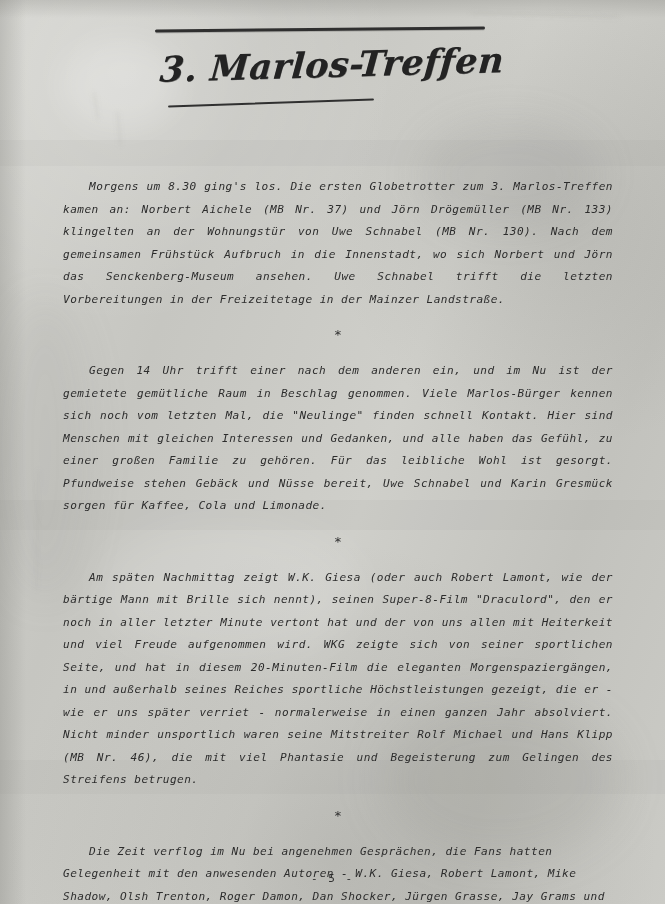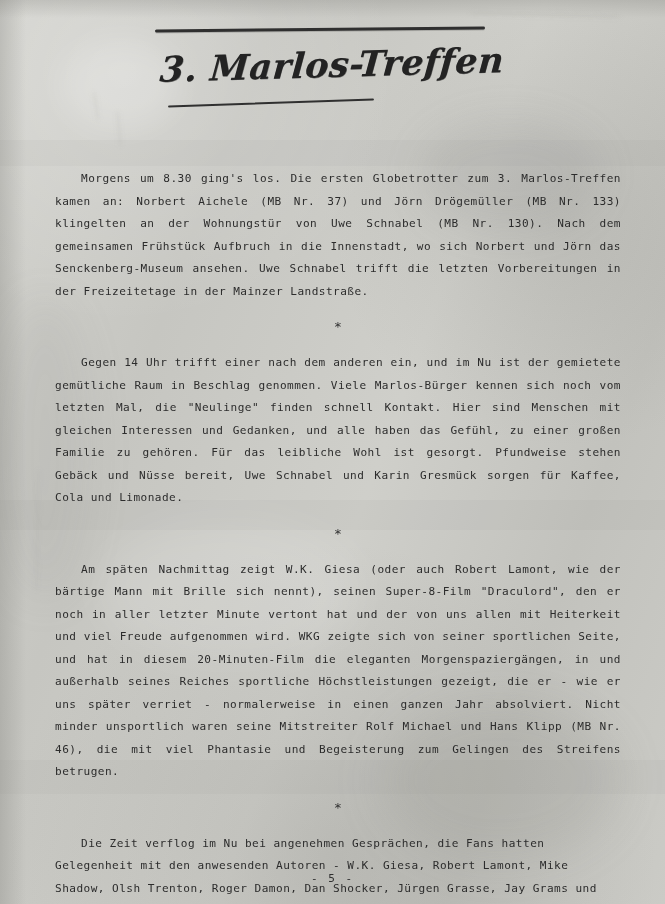--- a/index.html
+++ b/index.html
@@ -98,21 +98,22 @@
     top: 168px;
     width: 566px;
   }
   .para {
     font-size: 11.1px;
     line-height: 22.5px;
     letter-spacing: 0.45px;
     color: #2c2c2c;
     text-align: justify;
     text-indent: 26px;
-    margin: 0;
+    margin: 8px;
+    font-style: italic;
     -webkit-font-smoothing: none;
   }
   .para.nojust {
     text-align: left;
   }
   .sep {
     text-align: center;
     font-size: 13px;
     color: #2f2f2f;
     line-height: 22px;

